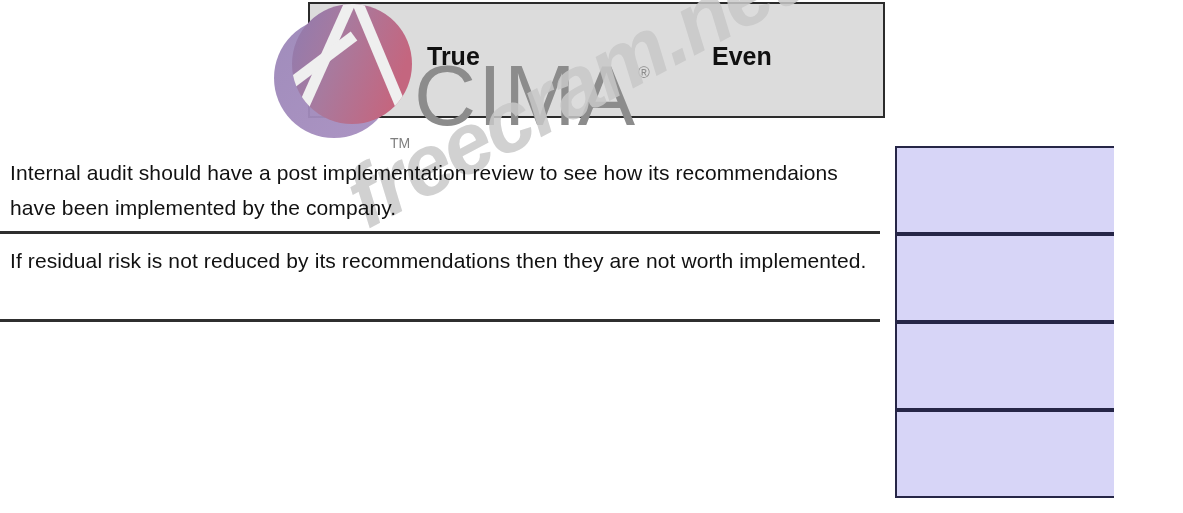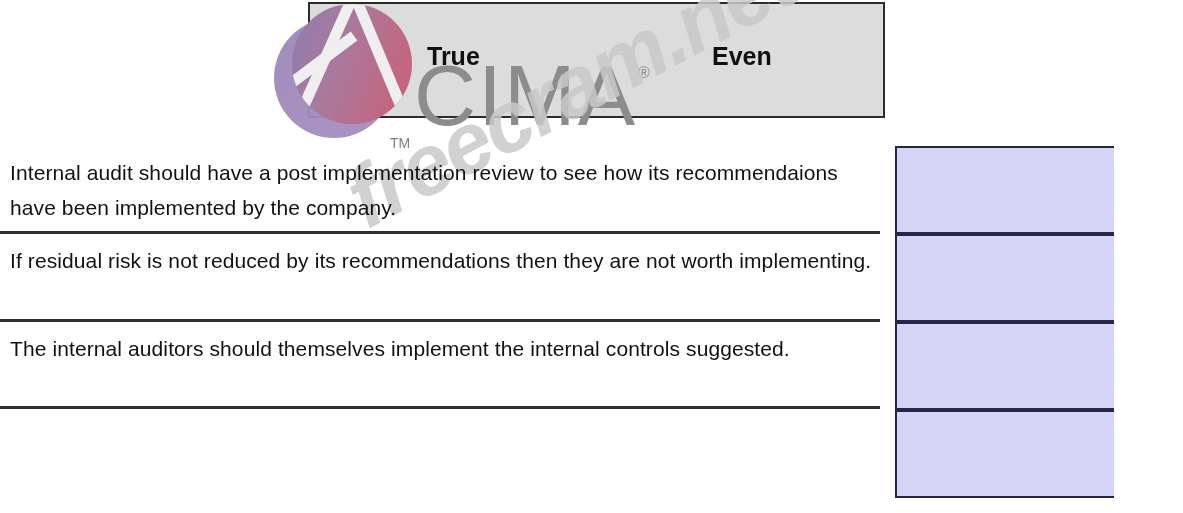--- a/index.html
+++ b/index.html
@@ -159,24 +159,21 @@
     </svg>
   </div>
 
   <div class="site-watermark">freecram.net</div>
 
   <div class="statements">
     <div class="statement-row">
       <div class="statement-text">Internal audit should have a post implementation review to see how its recommendaions have been implemented by the company.</div>
     </div>
     <div class="statement-row">
-      <div class="statement-text">If residual risk is not reduced by its recommendations then they are not worth implementing.</div>
-    </div>
-    <div class="statement-row row-last">
-      <div class="statement-text">The internal auditors should themselves implement the internal controls suggested.</div>
+      <div class="statement-text">If residual risk is not reduced by its recommendations then they are not worth implemented.</div>
     </div>
   </div>
 
   <div class="answer-column">
     <div class="answer-box"></div>
     <div class="answer-box"></div>
     <div class="answer-box"></div>
     <div class="answer-box box-last"></div>
   </div>
 

